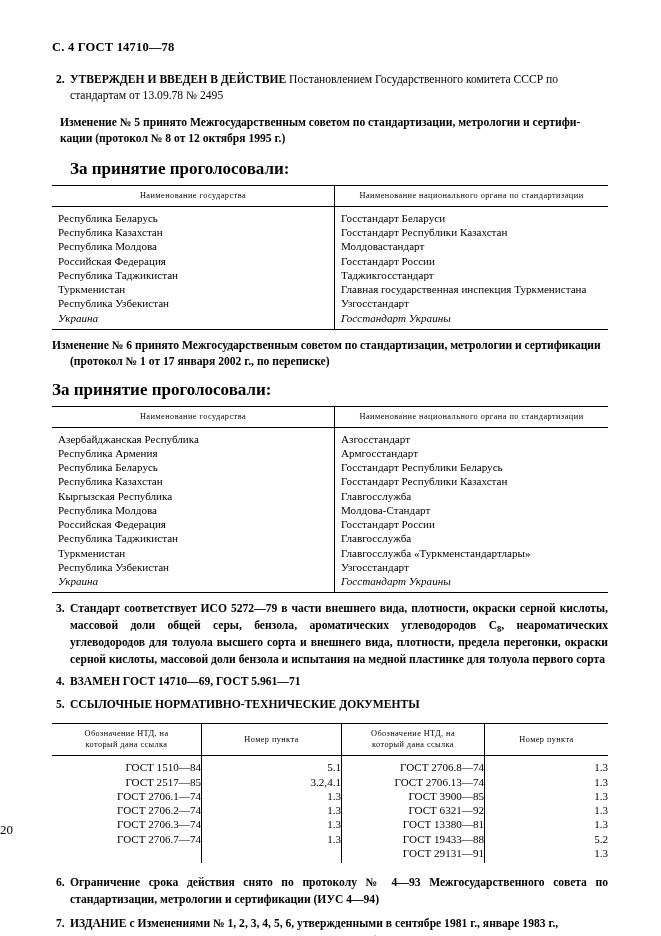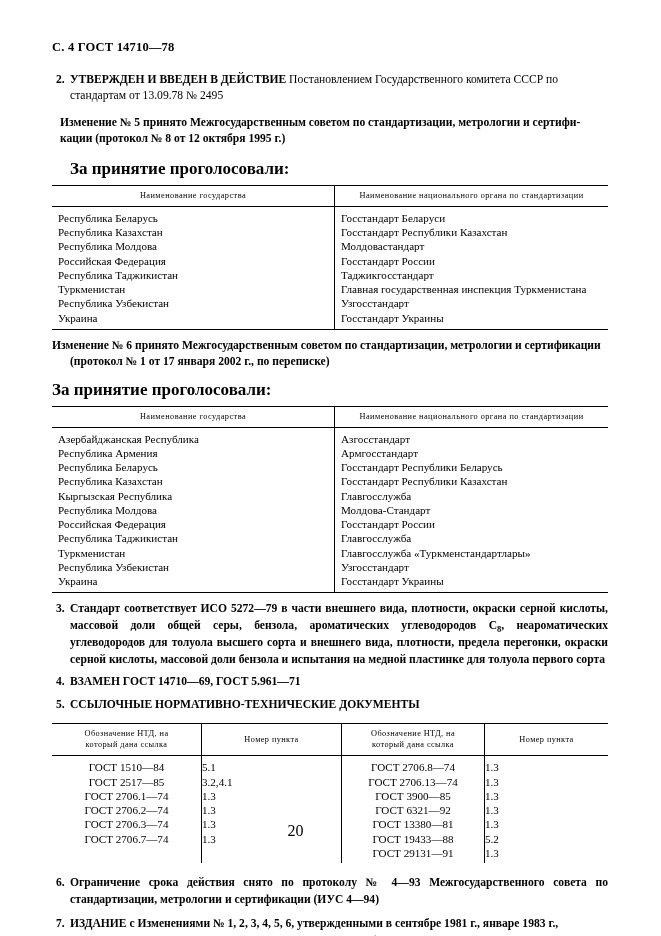--- a/index.html
+++ b/index.html
@@ -116,21 +116,21 @@
   }
   table.ctable th.c1 { border-right: 1px solid #000; width: 274px; }
   table.ctable td {
     font-size: 11.1px;
     padding: 0 4px 0 6px;
     line-height: 1.285;
     vertical-align: top;
   }
   table.ctable td.c1 { border-right: 1px solid #000; }
   table.ctable tr.first td { padding-top: 4px; }
-  table.ctable tr.last td { padding-bottom: 4px; }
+  table.ctable tr.last td { padding-bottom: 4px; font-style: italic; }
   table.ctable tbody {
     border-bottom: 1.2px solid #000;
   }
 
   
   table.rtable {
     width: 100%;
     border-collapse: collapse;
     margin-top: 10px;
     table-layout: fixed;
@@ -150,30 +150,30 @@
   table.rtable td.sep { border-right: 1px solid #000; }
   table.rtable td {
     font-size: 11.1px;
     line-height: 1.285;
     vertical-align: top;
     padding: 0;
   }
   table.rtable td.cell-pad { padding-top: 4px; padding-bottom: 3px; }
   .rt-col-doc { text-align: center; }
   .rt-col-num { padding-left: 26px; }
-  .rt-line { white-space: nowrap; }
+  .rt-line { white-space: nowrap; text-align: right; }
 
   
   .page-number {
     position: absolute;
     left: 0;
     right: 0;
     top: 822px;
-    text-align: center;
-    font-size: 16px;
+    text-align: left;
+    font-size: 13px;
   }
 </style>
 </head>
 <body>
 
 <div class="page">
 
   <div class="page-header">С. 4 ГОСТ 14710—78</div>
 
   <div class="content">

